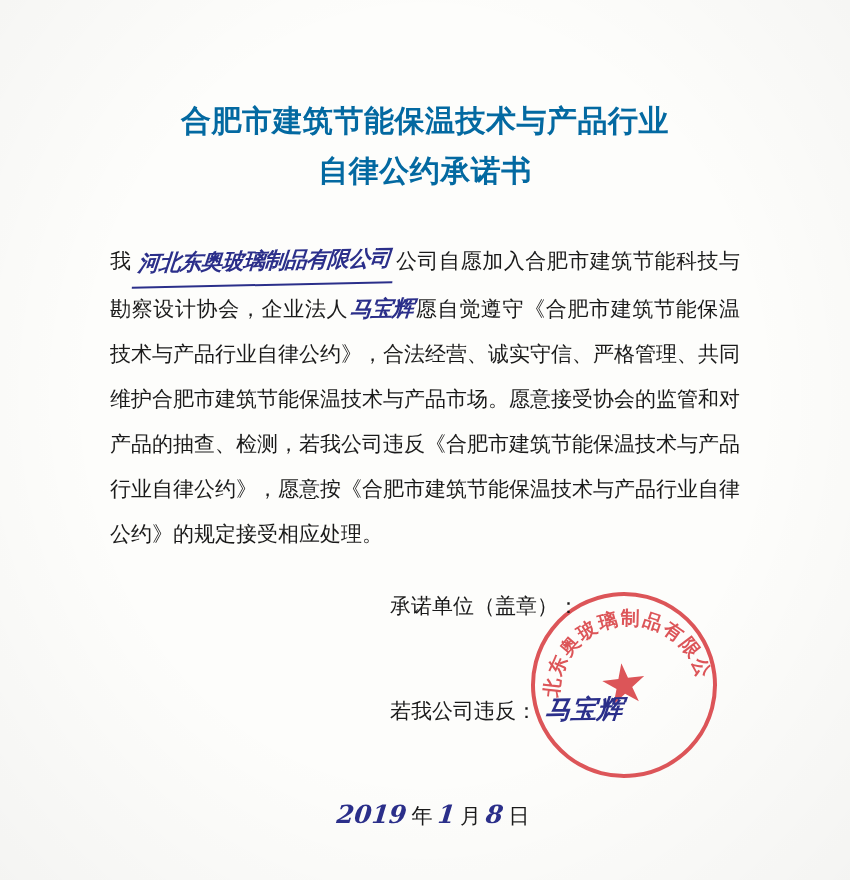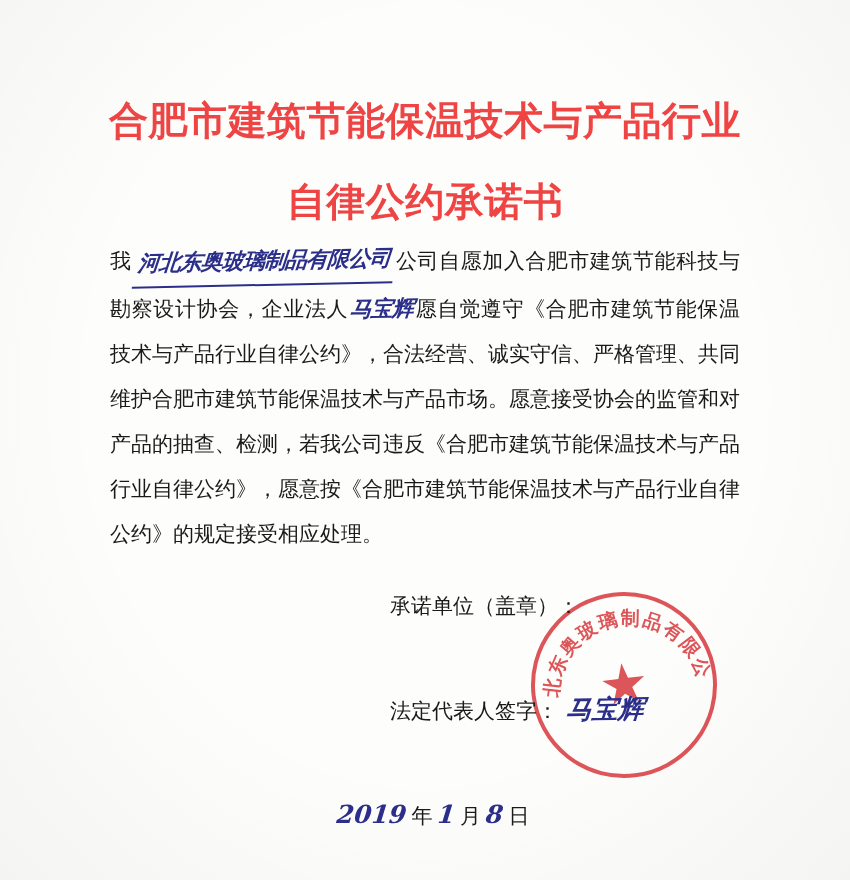--- a/index.html
+++ b/index.html
@@ -28,28 +28,27 @@
     pointer-events: none;
   }
   .doc-title {
     position: absolute;
     top: 96px;
     left: 0;
     width: 850px;
     text-align: center;
     font-family: "DejaVu Sans", "Liberation Sans", sans-serif;
     font-weight: bold;
-    font-size: 39px;
+    font-size: 30px;
     line-height: 50px;
-    color: #ef4444;
+    color: #0369a1;
     letter-spacing: 0.5px;
   }
   .doc-title .line2 {
     display: block;
-    margin-top: 31px;
   }
   .body-text {
     position: absolute;
     top: 238px;
     left: 110px;
     width: 630px;
     font-family: "DejaVu Sans", "Liberation Sans", sans-serif;
     font-size: 21px;
     line-height: 45px;
     color: #1a1a1a;
@@ -197,21 +196,21 @@
       <div class="stamp-star"></div>
       <div class="stamp-bottom-text"></div>
     </div>
   </div>
 
   <div class="sign-block">
     <div class="sign-row">
       <span>承诺单位（盖章）：</span>
     </div>
     <div class="sign-row">
-      <span>法定代表人签字：</span><span class="handwritten hw-sign">马宝辉</span>
+      <span>若我公司违反：</span><span class="handwritten hw-sign">马宝辉</span>
     </div>
   </div>
 
   <div class="date-row">
     <span class="hw-num">2019</span><span>年</span><span class="hw-num">1</span><span>月</span><span class="hw-num">8</span><span>日</span>
   </div>
 
 </div>
 
 </body></html>

